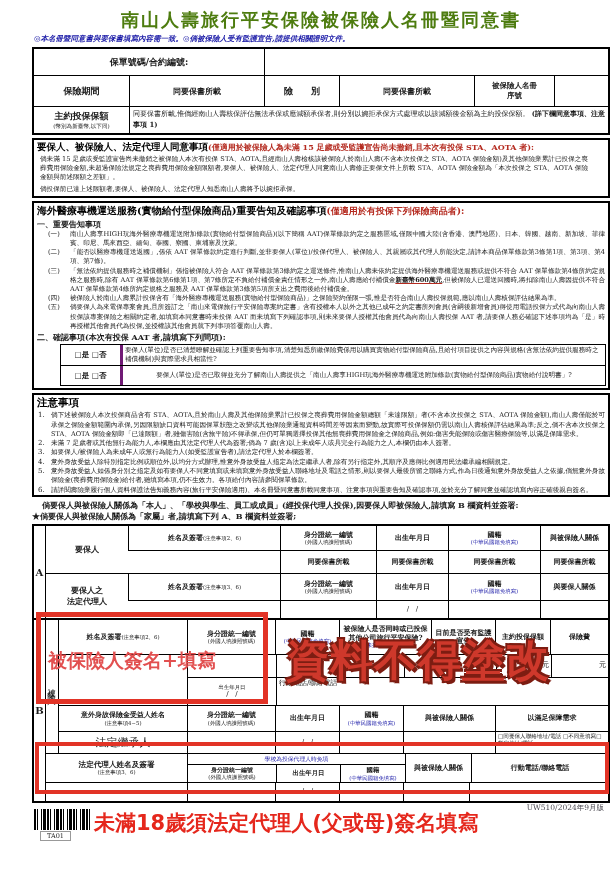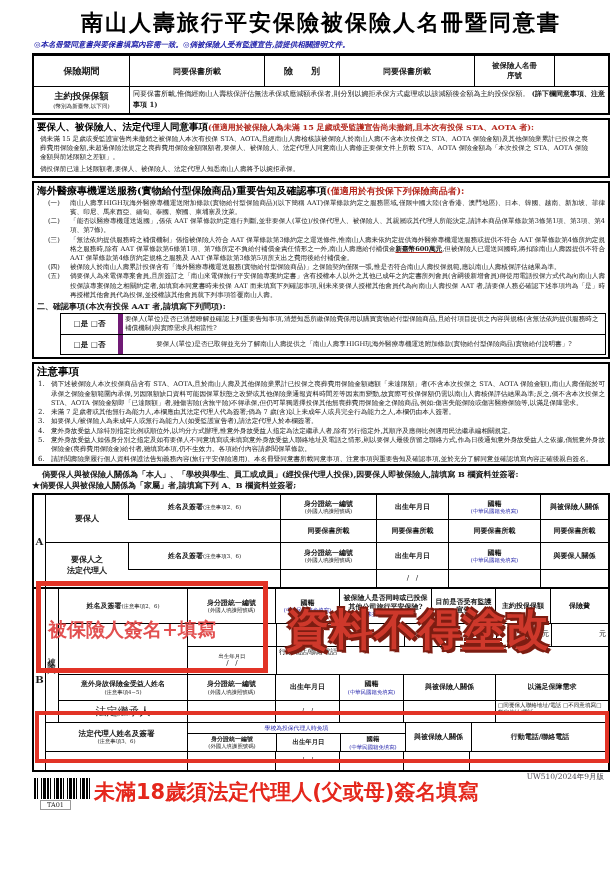--- a/index.html
+++ b/index.html
@@ -1,19 +1,19 @@
 <!DOCTYPE html>
 <html><head>
 <meta charset="utf-8">
 <style>
   html,body{margin:0;padding:0;background:#e8e8e8}
   .page{position:relative;width:613px;height:872px;margin:0 auto;background:#fff;
         box-sizing:border-box;padding:8px 3px 0 32px;
         font-family:"DejaVu Serif","Liberation Serif",serif;color:#1a1a1a;overflow:hidden}
-  .title{text-align:center;font-size:22px;font-weight:bold;letter-spacing:2px;color:#000000}
+  .title{text-align:center;font-size:18px;font-weight:bold;letter-spacing:2px;color:#4d7c0f}
   .subtitle{color:#1c1ca8;font-size:7.5px;font-weight:bold;font-style:italic;margin:2px 0 3px 2px}
   .box{border:2px solid #000;margin-bottom:3px;box-sizing:border-box;width:578px;background:#fff}
   .row{display:flex;align-items:stretch}
   .bt{border-top:1px solid #000}
   .cell{box-sizing:border-box;display:flex;align-items:center;justify-content:center;
         text-align:center;padding:1px 2px;min-height:0}
   .bl{border-left:1px solid #000}
   .b{font-weight:bold}
   .blue{color:#1c1ca8}
   .red{color:#b52b20}
@@ -21,21 +21,21 @@
   .f65{font-size:6.6px;line-height:9.2px}.f55{font-size:5.6px;line-height:7px}
   .just{text-align:justify}
   .sechead{font-size:9.5px;font-weight:bold;padding:1px 3px;color:#000}
   .body-tx{padding:0 20px 2px 6px}
   .oitem{display:flex;padding:0 3px 0 14px}
   .ono{flex:none;width:22px;font-size:6.6px;line-height:9.2px}
   .otx{flex:1}
   .nitem{display:flex;padding:0 3px 0 4px}
   .nno{flex:none;width:13px;font-size:7px;line-height:9.4px}
   .ctable{margin:1px 2px 2px 26px;border:1px solid #000}
-  .ccheck{flex:none;width:62px;border-right:5px solid #701a75;font-size:7.5px;font-weight:bold}
+  .ccheck{flex:none;width:62px;border-right:3px solid #701a75;font-size:7.5px;font-weight:bold}
   .star{font-size:8px;font-weight:bold;line-height:11px;margin:1px 0 2px 0}
   
   .fwrap{position:relative;width:578px;border:2px solid #000;box-sizing:border-box;background:#fff}
   .mk{flex:none;width:12px;display:flex;align-items:center;justify-content:center;
       font-size:10px;font-weight:bold;border-right:1px solid #000;box-sizing:border-box}
   .vlab{flex:none;width:13px;border-right:1px solid #000;box-sizing:border-box;
         display:flex;align-items:center;justify-content:center}
   .vtx{writing-mode:vertical-rl;letter-spacing:3px;font-size:8.5px}
   .hmain{font-size:7px;font-weight:bold;line-height:8.6px}
   .hsub{font-size:5.4px;line-height:6.4px}
@@ -61,20 +61,24 @@
 </style>
 </head>
 <body>
 
 <div class="page">
 
   <div class="title">南山人壽旅行平安保險被保險人名冊暨同意書</div>
   <div class="subtitle">◎本名冊暨同意書與要保書填寫內容需一致。◎倘被保險人受有監護宣告,請提供相關證明文件。</div>
 
   <div class="box">
+    <div class="row" style="height:26px">
+      <div class="cell b f9" style="width:230px">保單號碼/合約編號:</div>
+      <div class="cell bl sig" style="flex:1"></div>
+    </div>
     <div class="row bt" style="height:30px">
       <div class="cell b f9" style="width:95px">保險期間</div>
       <div class="cell bl f8 b" style="width:135px">同要保書所載</div>
       <div class="cell bl b f9" style="width:75px">險　　別</div>
       <div class="cell bl f8 b" style="width:135px">同要保書所載</div>
       <div class="cell bl b" style="width:80px;font-size:7.5px;white-space:pre-line">被保險人名冊
 序號</div>
       <div class="cell bl sig" style="flex:1"></div>
     </div>
     <div class="row bt" style="min-height:26px">
@@ -94,20 +98,21 @@
       <span>要保人、被保險人、法定代理人同意事項</span><span class="red" style="font-size:8px">(僅適用於被保險人為未滿 15 足歲或受監護宣告尚未撤銷,且本次有投保 STA、AOTA 者):</span>
     </div>
     <div class="f65 just body-tx">倘未滿 15 足歲或受監護宣告尚未撤銷之被保險人本次有投保 STA、AOTA,且經南山人壽檢核該被保險人於南山人壽(不含本次投保之 STA、AOTA 保險金額)及其他保險業累計已投保之喪葬費用保險金額,未超過保險法規定之喪葬費用保險金額限額者,要保人、被保險人、法定代理人同意南山人壽修正要保文件上所載 STA、AOTA 保險金額為「本次投保之 STA、AOTA 保險金額與前述限額之差額」。</div>
     <div class="f65 just body-tx">倘投保前已達上述限額者,要保人、被保險人、法定代理人知悉南山人壽將予以婉拒承保。</div>
   </div>
 
   <div class="box">
     <div class="sechead" style="font-size:10px">
       <span>海外醫療專機運送服務(實物給付型保險商品)重要告知及確認事項</span><span class="red" style="font-size:9px">(僅適用於有投保下列保險商品者):</span>
     </div>
+    <div class="b f8" style="padding:0 3px">一、重要告知事項</div>
     <div class="oitem">
       <span class="ono">(一)</span>
       <span class="otx f65 just">南山人壽享HIGH玩海外醫療專機運送附加條款(實物給付型保險商品)(以下簡稱 AAT)保單條款約定之服務區域,僅限中國大陸(含香港、澳門地區)、日本、韓國、越南、新加坡、菲律賓、印尼、馬來西亞、緬甸、泰國、寮國、柬埔寨及汶萊。</span>
     </div>
     <div class="oitem">
       <span class="ono">(二)</span>
       <span class="otx f65 just">「能否以醫療專機運送返國」,係依 AAT 保單條款約定進行判斷,並非要保人(單位)/投保代理人、被保險人、其親屬或其代理人所能決定,請詳本商品保單條款第3條第1項、第3項、第4項、第7條)。</span>
     </div>
     <div class="oitem">
       <span class="ono">(三)</span>

